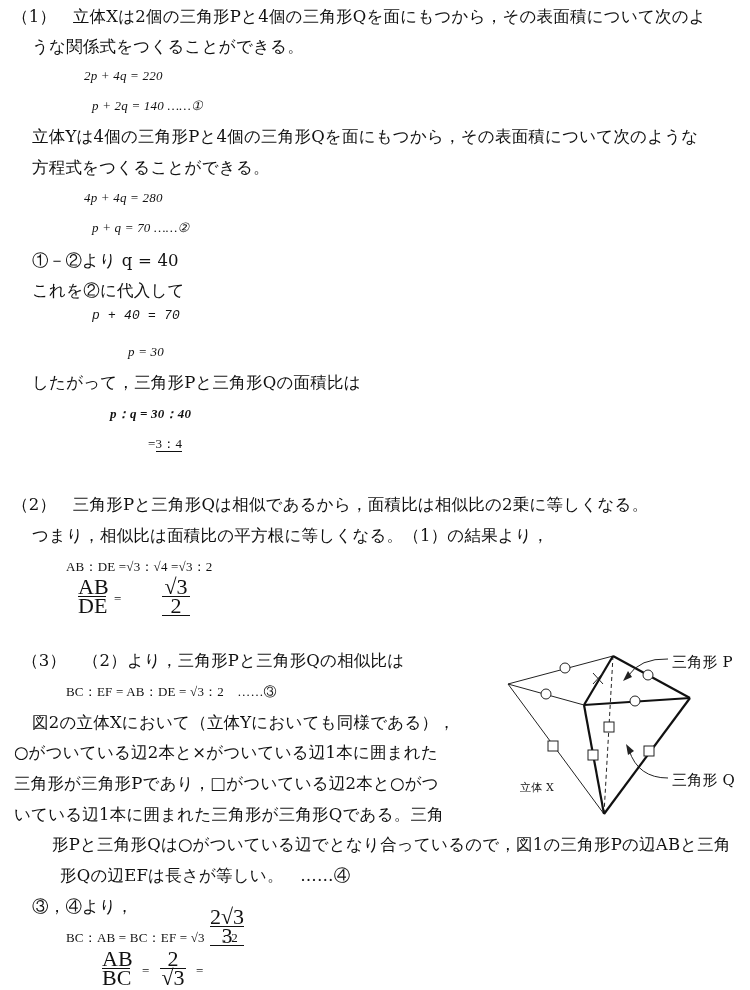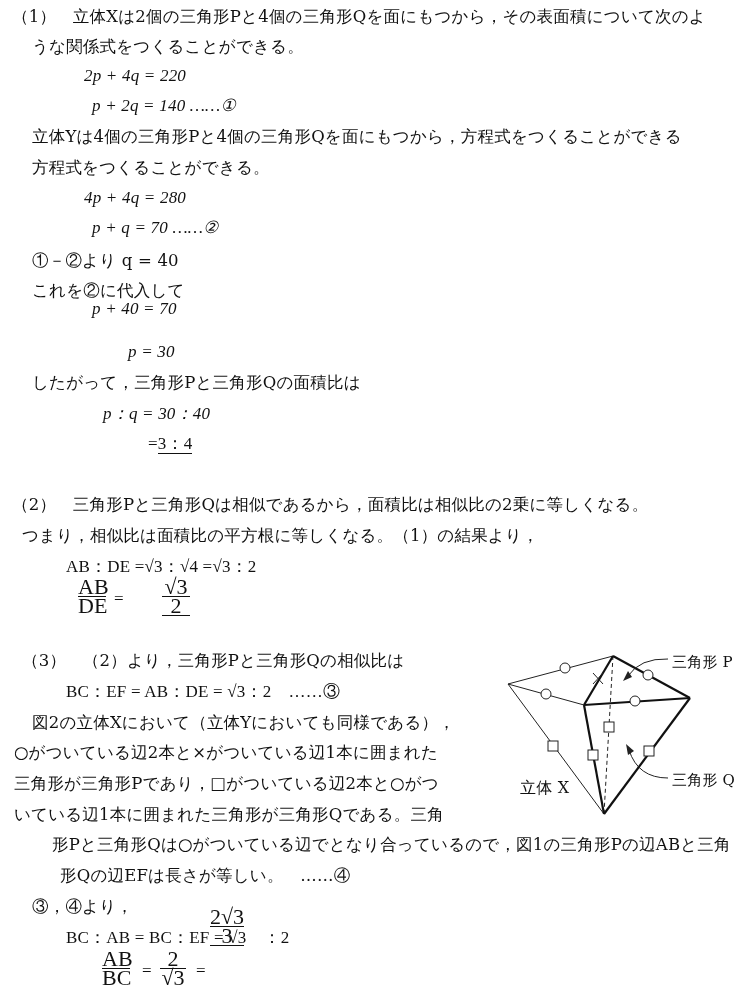--- a/index.html
+++ b/index.html
@@ -1,50 +1,50 @@
 <!DOCTYPE html>
 <html><head>
 <meta charset="utf-8">
 <style>
   html, body { margin:0; padding:0; background:#ffffff; }
   body { width:750px; height:990px; position:relative; overflow:hidden;
          font-family:"DejaVu Serif", "Liberation Serif", serif; color:#111; }
   .ln { position:absolute; white-space:nowrap; font-size:16.5px; line-height:22px; letter-spacing:0.2px; }
-  .m { font-family:"Liberation Serif", "DejaVu Serif", serif; font-size:17px; }
+  .m { font-family:"Liberation Serif", "DejaVu Serif", serif; font-size:13px; }
   .it { font-style:italic; }
   .ul { border-bottom:1.5px solid #111; padding-bottom:0; }
   .frac { position:absolute; font-family:"Liberation Serif", serif; font-size:22px; text-align:center; }
   .frac .num { display:block; line-height:18px; }
   .frac .bar { display:block; border-top:1.3px solid #111; }
   .frac .den { display:block; line-height:18px;text-align:center; }
   svg { position:absolute; left:0; top:0; }
 </style>
 </head>
 <body>
 
 <div class="ln" style="left:12px;top:6px;">（1）　立体Xは2個の三角形Pと4個の三角形Qを面にもつから，その表面積について次のよ</div>
 <div class="ln" style="left:32px;top:36px;">うな関係式をつくることができる。</div>
 <div class="ln m it" style="left:84px;top:65px;">2p + 4q = 220</div>
 <div class="ln m it" style="left:92px;top:95px;">p + 2q = 140  ……①</div>
-<div class="ln" style="left:32px;top:126px;">立体Yは4個の三角形Pと4個の三角形Qを面にもつから，方程式をつくることができる</div>
+<div class="ln" style="left:32px;top:126px;">立体Yは4個の三角形Pと4個の三角形Qを面にもつから，その表面積について次のような</div>
 <div class="ln" style="left:32px;top:157px;">方程式をつくることができる。</div>
 <div class="ln m it" style="left:84px;top:187px;">4p + 4q = 280</div>
 <div class="ln m it" style="left:92px;top:217px;text-align:right;">p +   q = 70  ……②</div>
 <div class="ln" style="left:32px;top:250px;">①－②より  q = 40</div>
 <div class="ln" style="left:32px;top:280px;">これを②に代入して</div>
-<div class="ln m it" style="left:92px;top:298px;">p + 40 = 70</div>
+<div class="ln m it" style="left:92px;top:305px;font-family:Liberation Mono, monospace;">p + 40 = 70</div>
 <div class="ln m it" style="left:128px;top:341px;">p = 30</div>
 <div class="ln" style="left:32px;top:372px;">したがって，三角形Pと三角形Qの面積比は</div>
-<div class="ln m it" style="left:103px;top:403px;">p：q = 30：40</div>
+<div class="ln m it" style="left:110px;top:403px;font-weight:bold;">p：q = 30：40</div>
 <div class="ln m" style="left:148px;top:433px;">
   <span>=</span><span class="ul">3：4</span>
 </div>
 
 <div class="ln" style="left:12px;top:494px;">（2）　三角形Pと三角形Qは相似であるから，面積比は相似比の2乗に等しくなる。</div>
-<div class="ln" style="left:22px;top:525px;">つまり，相似比は面積比の平方根に等しくなる。（1）の結果より，</div>
+<div class="ln" style="left:32px;top:525px;">つまり，相似比は面積比の平方根に等しくなる。（1）の結果より，</div>
 <div class="ln m" style="left:66px;top:556px;">AB：DE  =√3：√4 =√3：2</div>
 <div class="frac" style="left:78px;top:578px;width:28px;">
   <span class="num">AB</span>
   <span class="bar"></span>
   <span class="den">DE</span>
 </div>
 <div class="ln m" style="left:114px;top:588px;">=</div>
 <div class="frac" style="left:162px;top:578px;width:28px;">
   <span class="num">√3</span>
   <span class="bar"></span>
@@ -106,13 +106,13 @@
   <rect x="588" y="750" width="10" height="10" fill="#fff" stroke="#222" stroke-width="1"></rect>
   <rect x="644" y="746" width="10" height="10" fill="#fff" stroke="#222" stroke-width="1"></rect>
 
   <path d="M668,659 Q640,658 628,676" fill="none" stroke="#222" stroke-width="1"></path>
   <polygon points="623,681 628,671 632,677" fill="#222"></polygon>
   <path d="M668,778 Q638,778 629,750" fill="none" stroke="#222" stroke-width="1"></path>
   <polygon points="626,744 628,755 634,751" fill="#222"></polygon>
 </svg>
 <div class="ln" style="left:672px;top:651px;font-size:15px;">三角形 P</div>
 <div class="ln" style="left:672px;top:769px;font-size:15px;">三角形 Q</div>
-<div class="ln" style="left:520px;top:777px;font-size:16px;">立体 X</div>
+<div class="ln" style="left:520px;top:777px;font-size:11px;">立体 X</div>
 
 </body></html>

